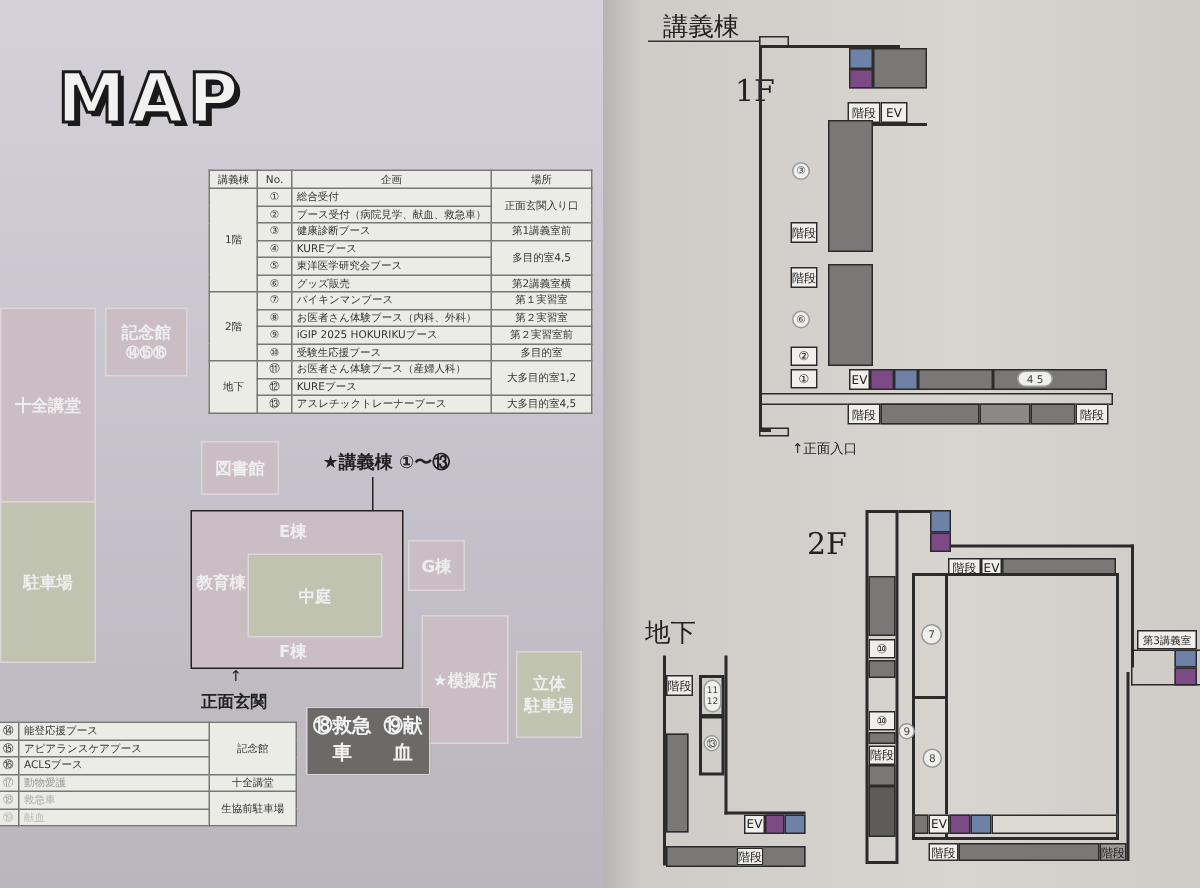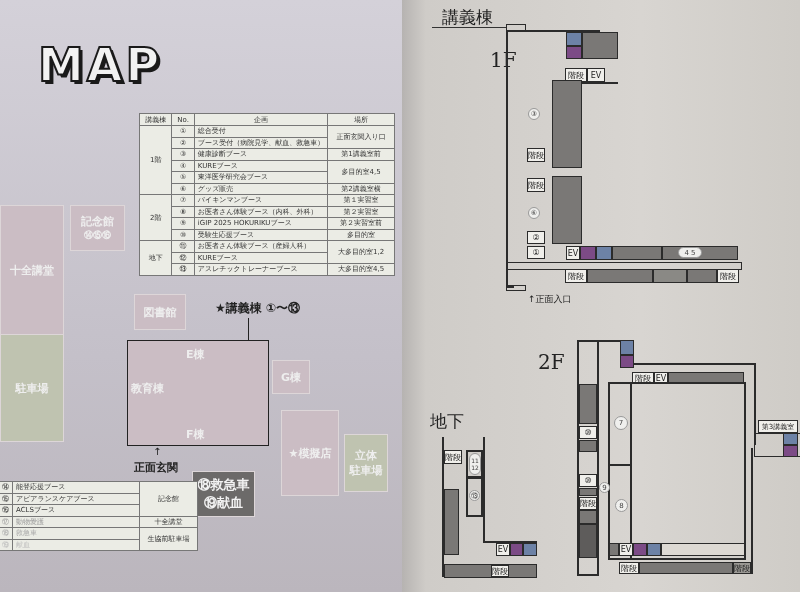--- a/index.html
+++ b/index.html
@@ -44,37 +44,40 @@
   <div class="bld pink" style="left:134px;top:294px;width:52px;height:36px">
       <span>図書館</span>
     </div>
 
   <div class="lbl" style="left:215px;top:300px;font-size:12px">★講義棟 ①〜⑬</div>
   <div class="abs" style="left:248px;top:318px;width:1px;height:22px;background:#222"></div>
 
   <div class="abs pink" style="left:127px;top:340px;width:142px;height:106px;border:1.5px solid #222">
     <div class="abs" style="left:58px;top:6px;color:#eee;font-size:11px;font-weight:bold">E棟</div>
     <div class="abs" style="left:3px;top:40px;color:#eee;font-size:11px;font-weight:bold">教育棟</div>
+    <div class="bld green" style="left:37px;top:28px;width:90px;height:56px">
+        <span>中庭</span>
+      </div>
     <div class="abs" style="left:58px;top:86px;color:#eee;font-size:11px;font-weight:bold">F棟</div>
   </div>
   <div class="bld pink" style="left:272px;top:360px;width:38px;height:34px">
       <span>G棟</span>
     </div>
 
   <div class="abs" style="left:153px;top:446px;font-size:10px;color:#222">↑</div>
   <div class="lbl" style="left:134px;top:460px;font-size:11px">正面玄関</div>
 
   <div class="bld pink" style="left:281px;top:410px;width:58px;height:86px">
       <span>★模擬店</span>
     </div>
   <div class="bld green" style="left:344px;top:434px;width:44px;height:58px;flex-direction:column">
     <span>立体</span>
     <span>駐車場</span>
   </div>
-  <div class="bld dark" style="left:192px;top:471px;width:63px;height:46px;flex-direction:column">
+  <div class="bld dark" style="left:204px;top:471px;width:83px;height:46px;flex-direction:row">
     <span>⑱救急車</span>
     <span>⑲献血</span>
   </div>
 
   <table class="prog" style="left:139px;top:113px;width:256px">
     <tbody>
         <tr>
       <th style="width:34px">講義棟</th>
       <th style="width:24px">No.</th>
       <th>企画</th>

